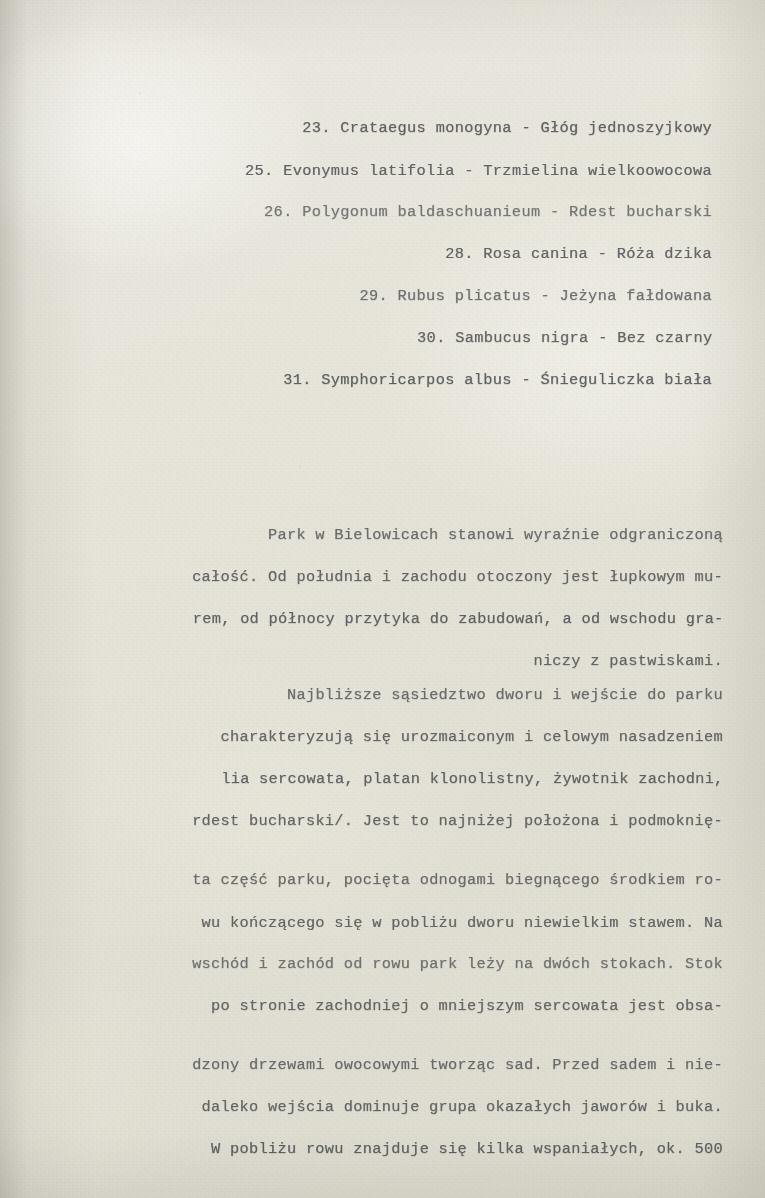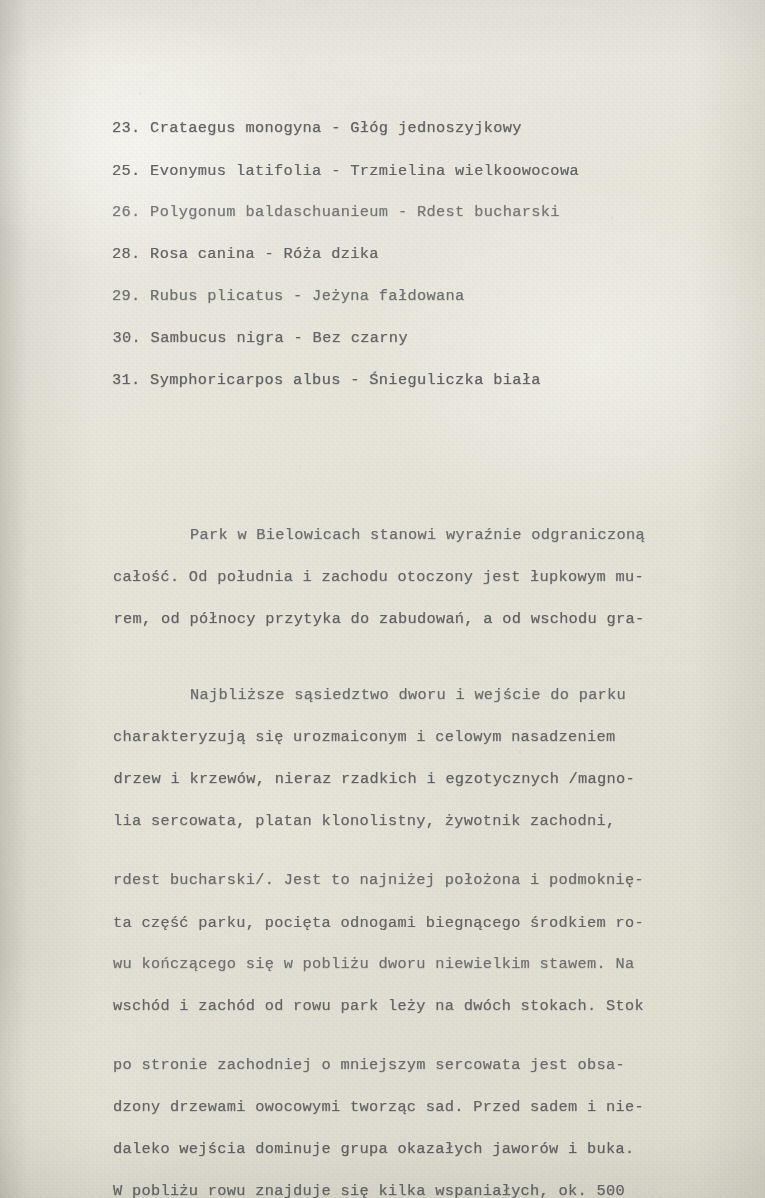--- a/index.html
+++ b/index.html
@@ -63,20 +63,21 @@
 
   
   .typescript {
     position: absolute;
     left: 0;
     top: 0;
     width: 643px;
     height: 1198px;
     font-family: "Liberation Mono", "DejaVu Sans Mono", monospace;
     color: #43464a;
+    text-align: right;
     -webkit-font-smoothing: none;
   }
 
   .species-list {
     position: absolute;
     left: 112px;
     top: 114px;
     width: 600px;
     margin: 0;
     padding: 0;
@@ -155,26 +156,26 @@
       <li class="species-item">28. Rosa canina - Róża dzika</li>
       <li class="species-item">29. Rubus plicatus - Jeżyna fałdowana</li>
       <li class="species-item">30. Sambucus nigra - Bez czarny</li>
       <li class="species-item">31. Symphoricarpos albus - Śnieguliczka biała</li>
     </ol>
 
     <div class="body-block" id="para-1">
       <div class="body-line indent">Park w Bielowicach stanowi wyraźnie odgraniczoną</div>
       <div class="body-line">całość. Od południa i zachodu otoczony jest łupkowym mu-</div>
       <div class="body-line">rem, od północy przytyka do zabudowań, a od wschodu gra-</div>
+      <div class="body-line">niczy z pastwiskami.</div>
     </div>
 
     <div class="body-block" id="para-2">
       <div class="body-line indent">Najbliższe sąsiedztwo dworu i wejście do parku</div>
       <div class="body-line">charakteryzują się urozmaiconym i celowym nasadzeniem</div>
-      <div class="body-line">drzew i krzewów, nieraz rzadkich i egzotycznych /magno-</div>
       <div class="body-line">lia sercowata, platan klonolistny, żywotnik zachodni,</div>
       <div class="body-line">rdest bucharski/. Jest to najniżej położona i podmoknię-</div>
       <div class="body-line">ta część parku, pocięta odnogami biegnącego środkiem ro-</div>
       <div class="body-line">wu kończącego się w pobliżu dworu niewielkim stawem. Na</div>
       <div class="body-line">wschód i zachód od rowu park leży na dwóch stokach. Stok</div>
       <div class="body-line">po stronie zachodniej o mniejszym sercowata jest obsa-</div>
       <div class="body-line">dzony drzewami owocowymi tworząc sad. Przed sadem i nie-</div>
       <div class="body-line">daleko wejścia dominuje grupa okazałych jaworów i buka.</div>
       <div class="body-line">W pobliżu rowu znajduje się kilka wspaniałych, ok. 500</div>
     </div>

